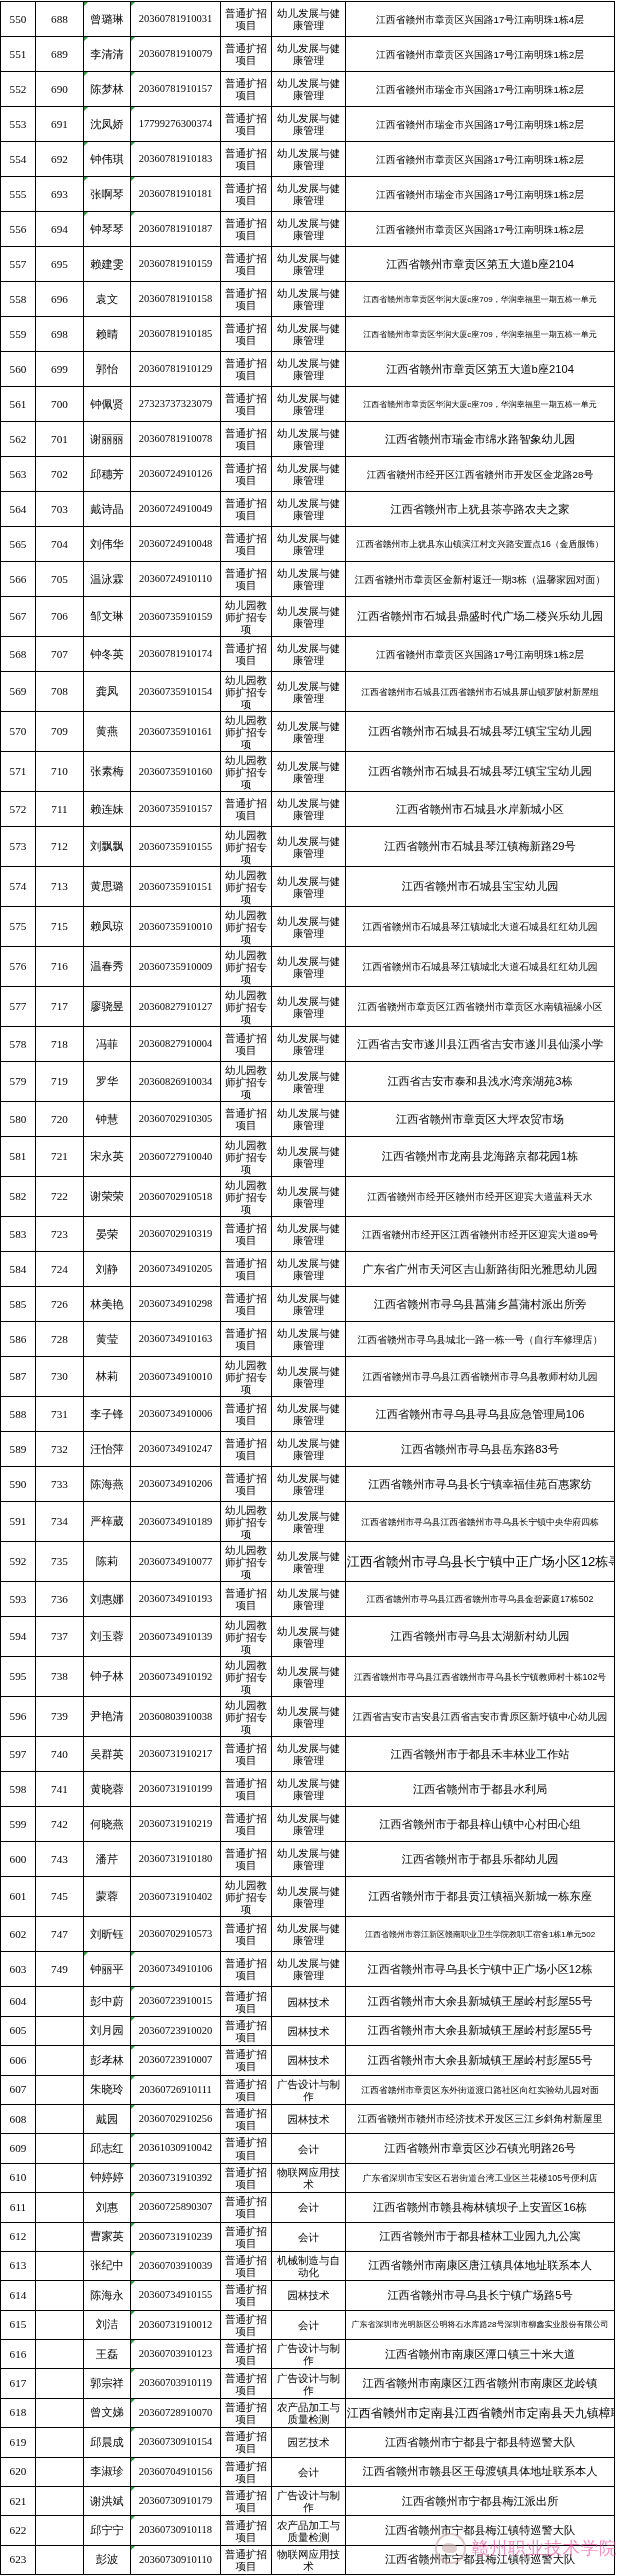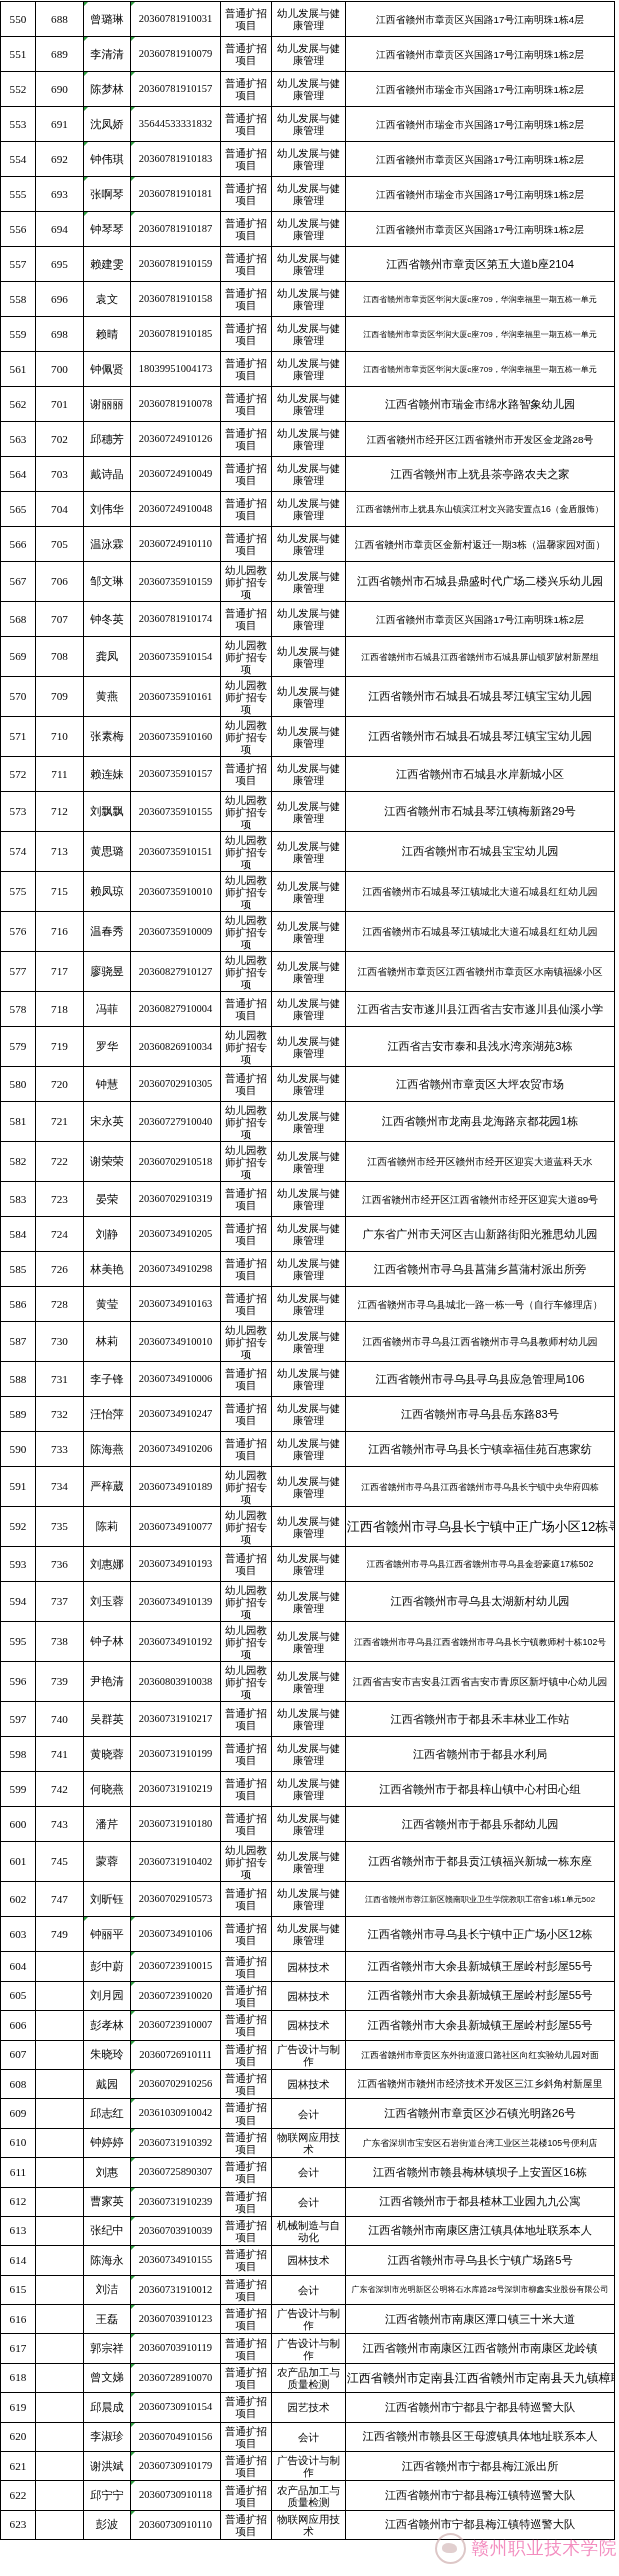--- a/index.html
+++ b/index.html
@@ -86,21 +86,21 @@
     <td class="c-name flag">陈梦林</td>
     <td class="c-id flag">20360781910157</td>
     <td class="c-cat">普通扩招项目</td>
     <td class="c-major">幼儿发展与健康管理</td>
     <td class="c-addr" style="font-size: 9.8px;">江西省赣州市瑞金市兴国路17号江南明珠1栋2层</td>
   </tr>
       <tr style="height: 35px;">
     <td class="c-seq">553</td>
     <td class="c-num">691</td>
     <td class="c-name flag">沈凤娇</td>
-    <td class="c-id flag">35644533331832</td>
+    <td class="c-id flag">17799276300374</td>
     <td class="c-cat">普通扩招项目</td>
     <td class="c-major">幼儿发展与健康管理</td>
     <td class="c-addr" style="font-size: 9.8px;">江西省赣州市瑞金市兴国路17号江南明珠1栋2层</td>
   </tr>
       <tr style="height: 35px;">
     <td class="c-seq">554</td>
     <td class="c-num">692</td>
     <td class="c-name flag">钟伟琪</td>
     <td class="c-id flag">20360781910183</td>
     <td class="c-cat">普通扩招项目</td>
@@ -146,24 +146,33 @@
       <tr style="height: 35px;">
     <td class="c-seq">559</td>
     <td class="c-num">698</td>
     <td class="c-name">赖晴</td>
     <td class="c-id">20360781910185</td>
     <td class="c-cat">普通扩招项目</td>
     <td class="c-major">幼儿发展与健康管理</td>
     <td class="c-addr" style="font-size: 8px;">江西省赣州市章贡区华润大厦c座709，华润幸福里一期五栋一单元</td>
   </tr>
       <tr style="height: 35px;">
+    <td class="c-seq">560</td>
+    <td class="c-num">699</td>
+    <td class="c-name">郭怡</td>
+    <td class="c-id">20360781910129</td>
+    <td class="c-cat">普通扩招项目</td>
+    <td class="c-major">幼儿发展与健康管理</td>
+    <td class="c-addr" style="font-size: 11.2px;">江西省赣州市章贡区第五大道b座2104</td>
+  </tr>
+      <tr style="height: 35px;">
     <td class="c-seq">561</td>
     <td class="c-num">700</td>
     <td class="c-name">钟佩贤</td>
-    <td class="c-id">18039951004173</td>
+    <td class="c-id">27323737323079</td>
     <td class="c-cat">普通扩招项目</td>
     <td class="c-major">幼儿发展与健康管理</td>
     <td class="c-addr" style="font-size: 8px;">江西省赣州市章贡区华润大厦c座709，华润幸福里一期五栋一单元</td>
   </tr>
       <tr style="height: 35px;">
     <td class="c-seq">562</td>
     <td class="c-num">701</td>
     <td class="c-name">谢丽丽</td>
     <td class="c-id">20360781910078</td>
     <td class="c-cat">普通扩招项目</td>

